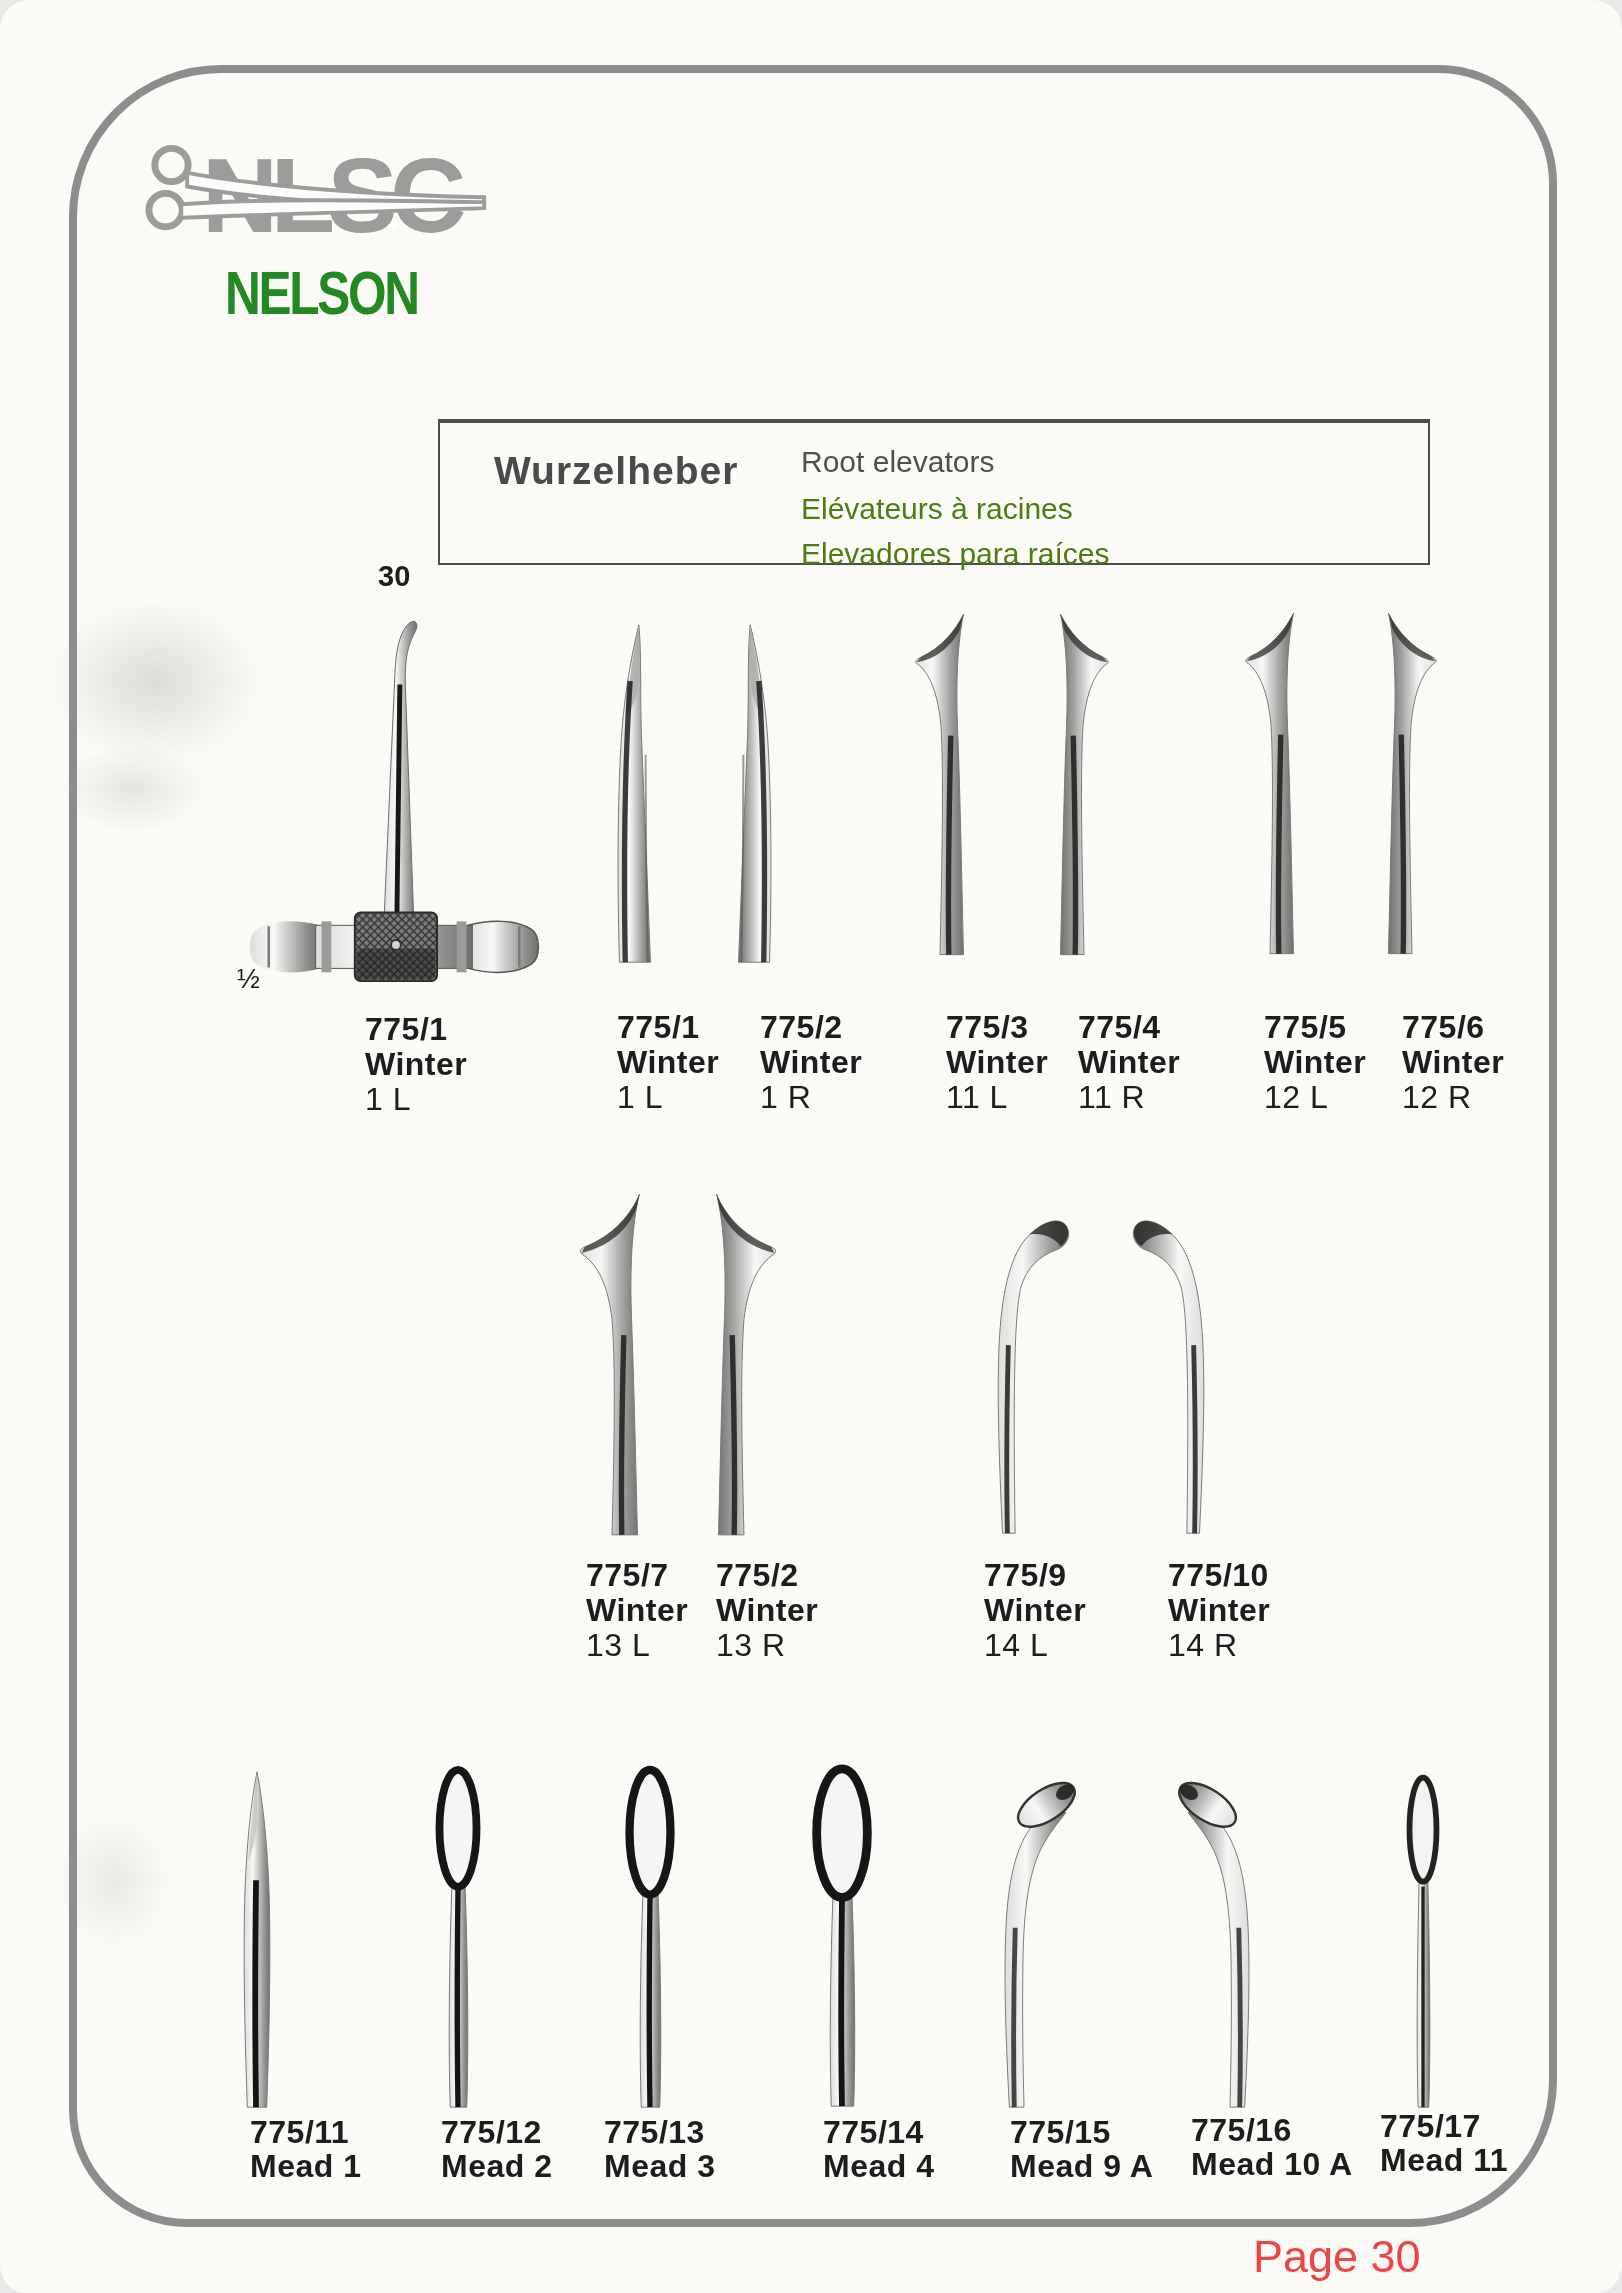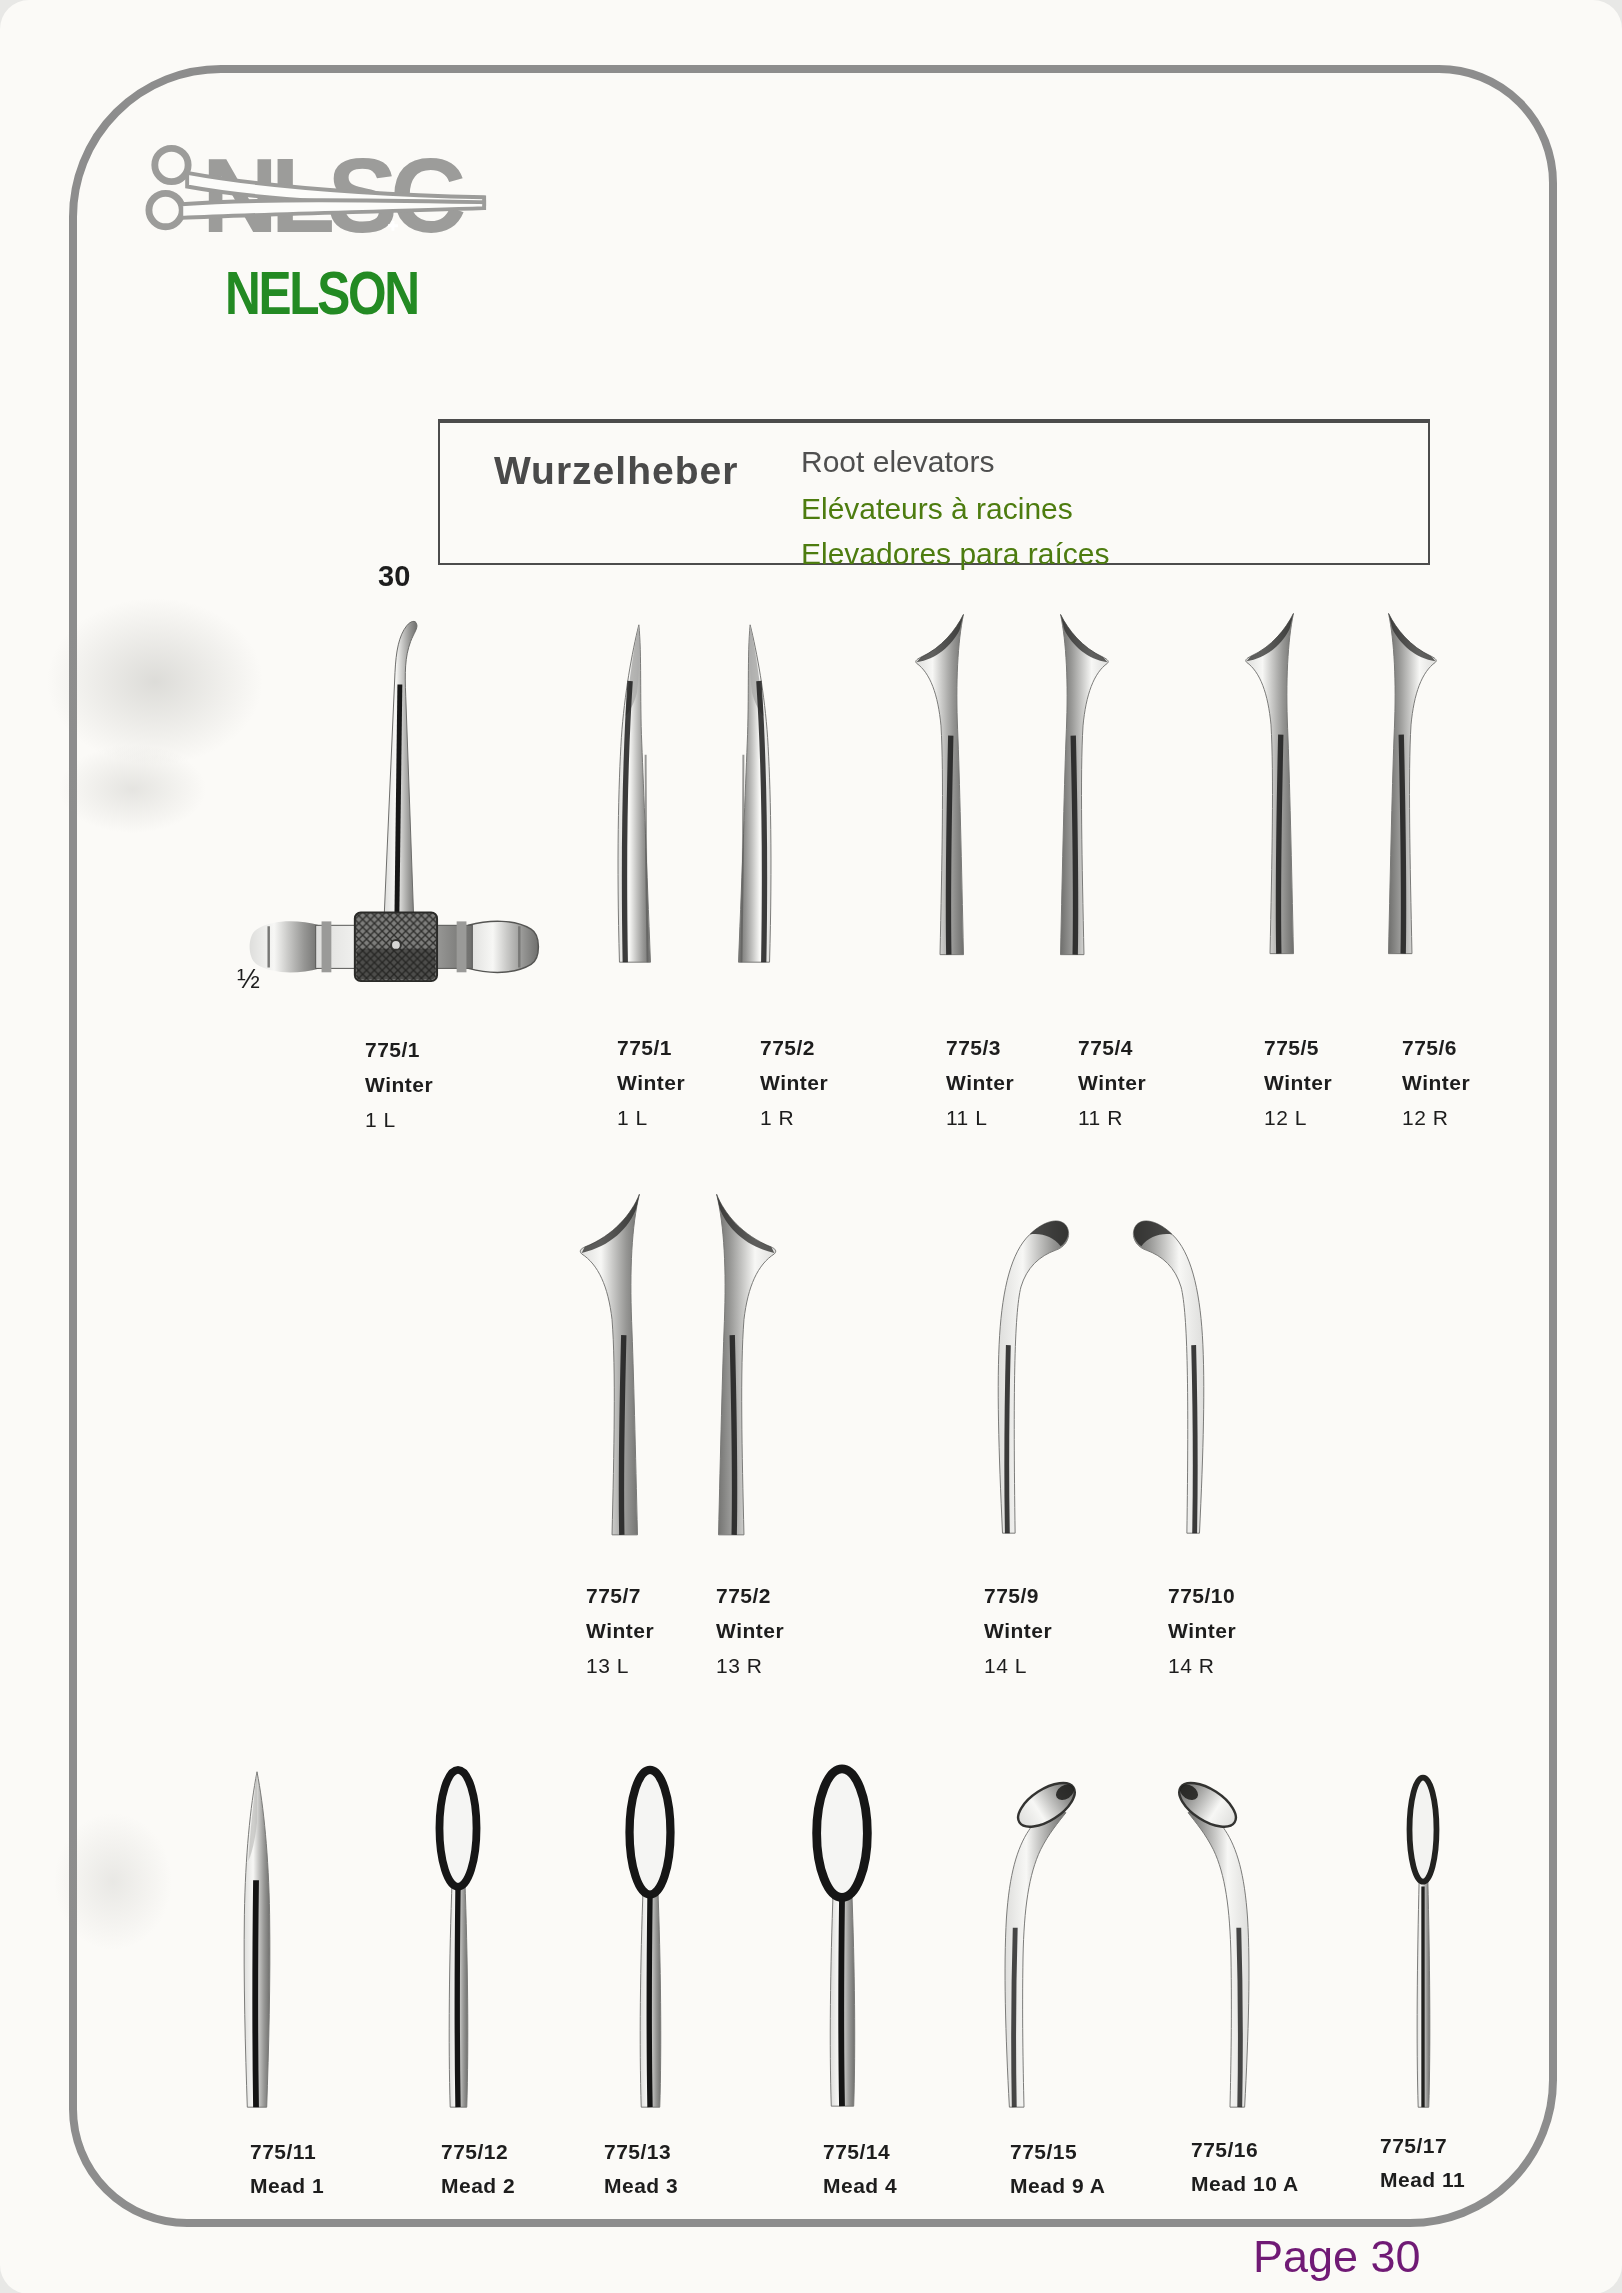--- a/index.html
+++ b/index.html
@@ -30,23 +30,23 @@
     box-sizing:border-box; border:2.9px solid #4c4c4c; border-top-width:4.9px;
   }
   .title-de { position:absolute; left:54px; top:25.5px; font-size:39px; font-weight:bold;
               color:#4a4a4a; letter-spacing:1px; }
   .title-line { position:absolute; left:361px; font-size:30px; color:#4d7c0f; }
   .t-en { top:21.6px; color:#4f4f4f; }
   .t-fr { top:69px; }
   .t-es { top:114px; }
   .size30 { position:absolute; left:378px; top:560px; font-size:29px; font-weight:bold; }
   .half   { position:absolute; left:237px; top:963px; font-size:27.4px; }
-  .pageno { position:absolute; left:1253px; top:2231px; font-size:45px; color:#701a75; }
+  .pageno { position:absolute; left:1253px; top:2231px; font-size:45px; color:#ef4444; }
   .tip { position:absolute; }
-  .label { position:absolute; font-size:21px; line-height:35px; letter-spacing:0.5px; white-space:nowrap;margin-top:20px; }
+  .label { position:absolute; font-size:32px; line-height:35px; letter-spacing:0.5px; white-space:nowrap; }
   .label .bold { font-weight:bold; }
   .r3 .label { line-height:34px; }
 </style>
 </head>
 <body>
 
 <svg width="0" height="0" style="position:absolute" aria-hidden="true">
   <defs>
     <linearGradient id="gM" x1="0" y1="0" x2="1" y2="0">
       <stop offset="0" stop-color="#dededc"></stop>

